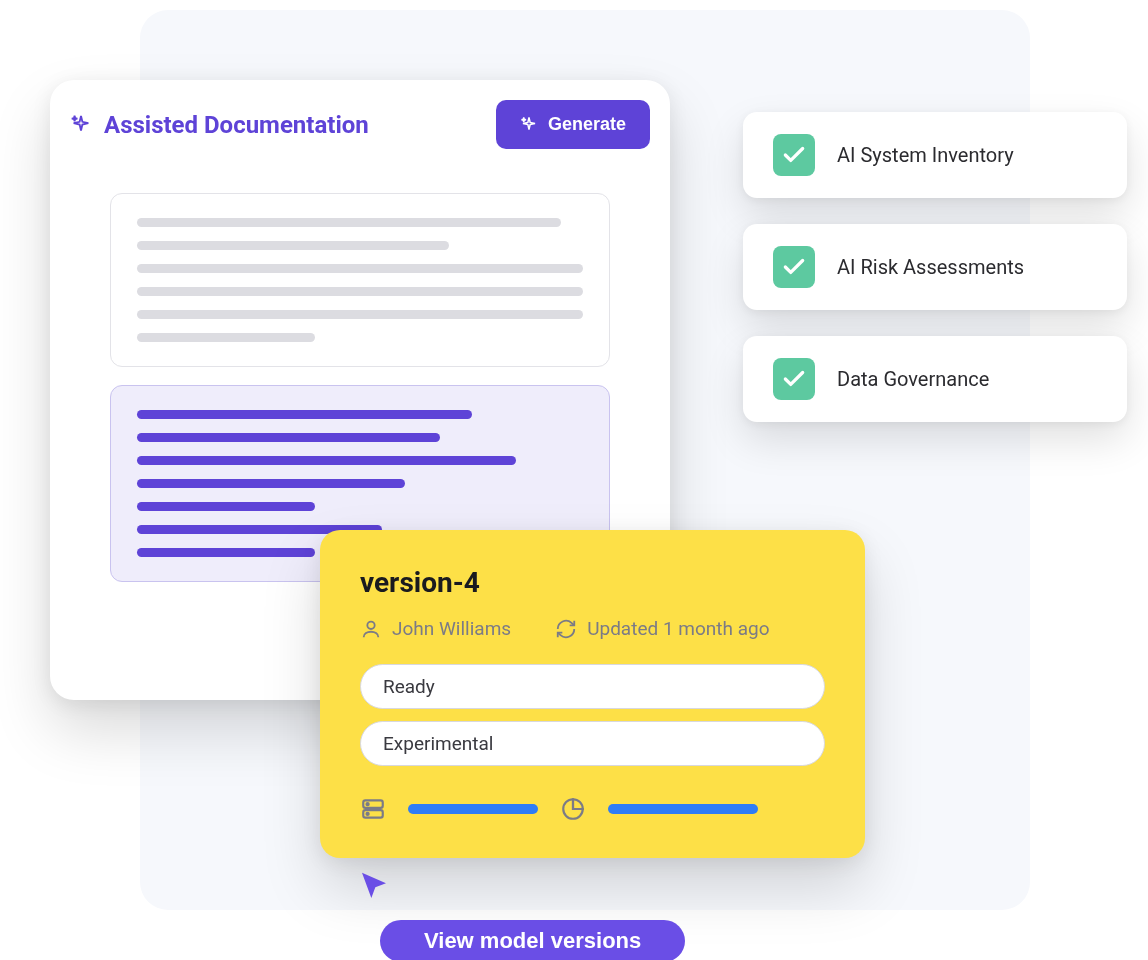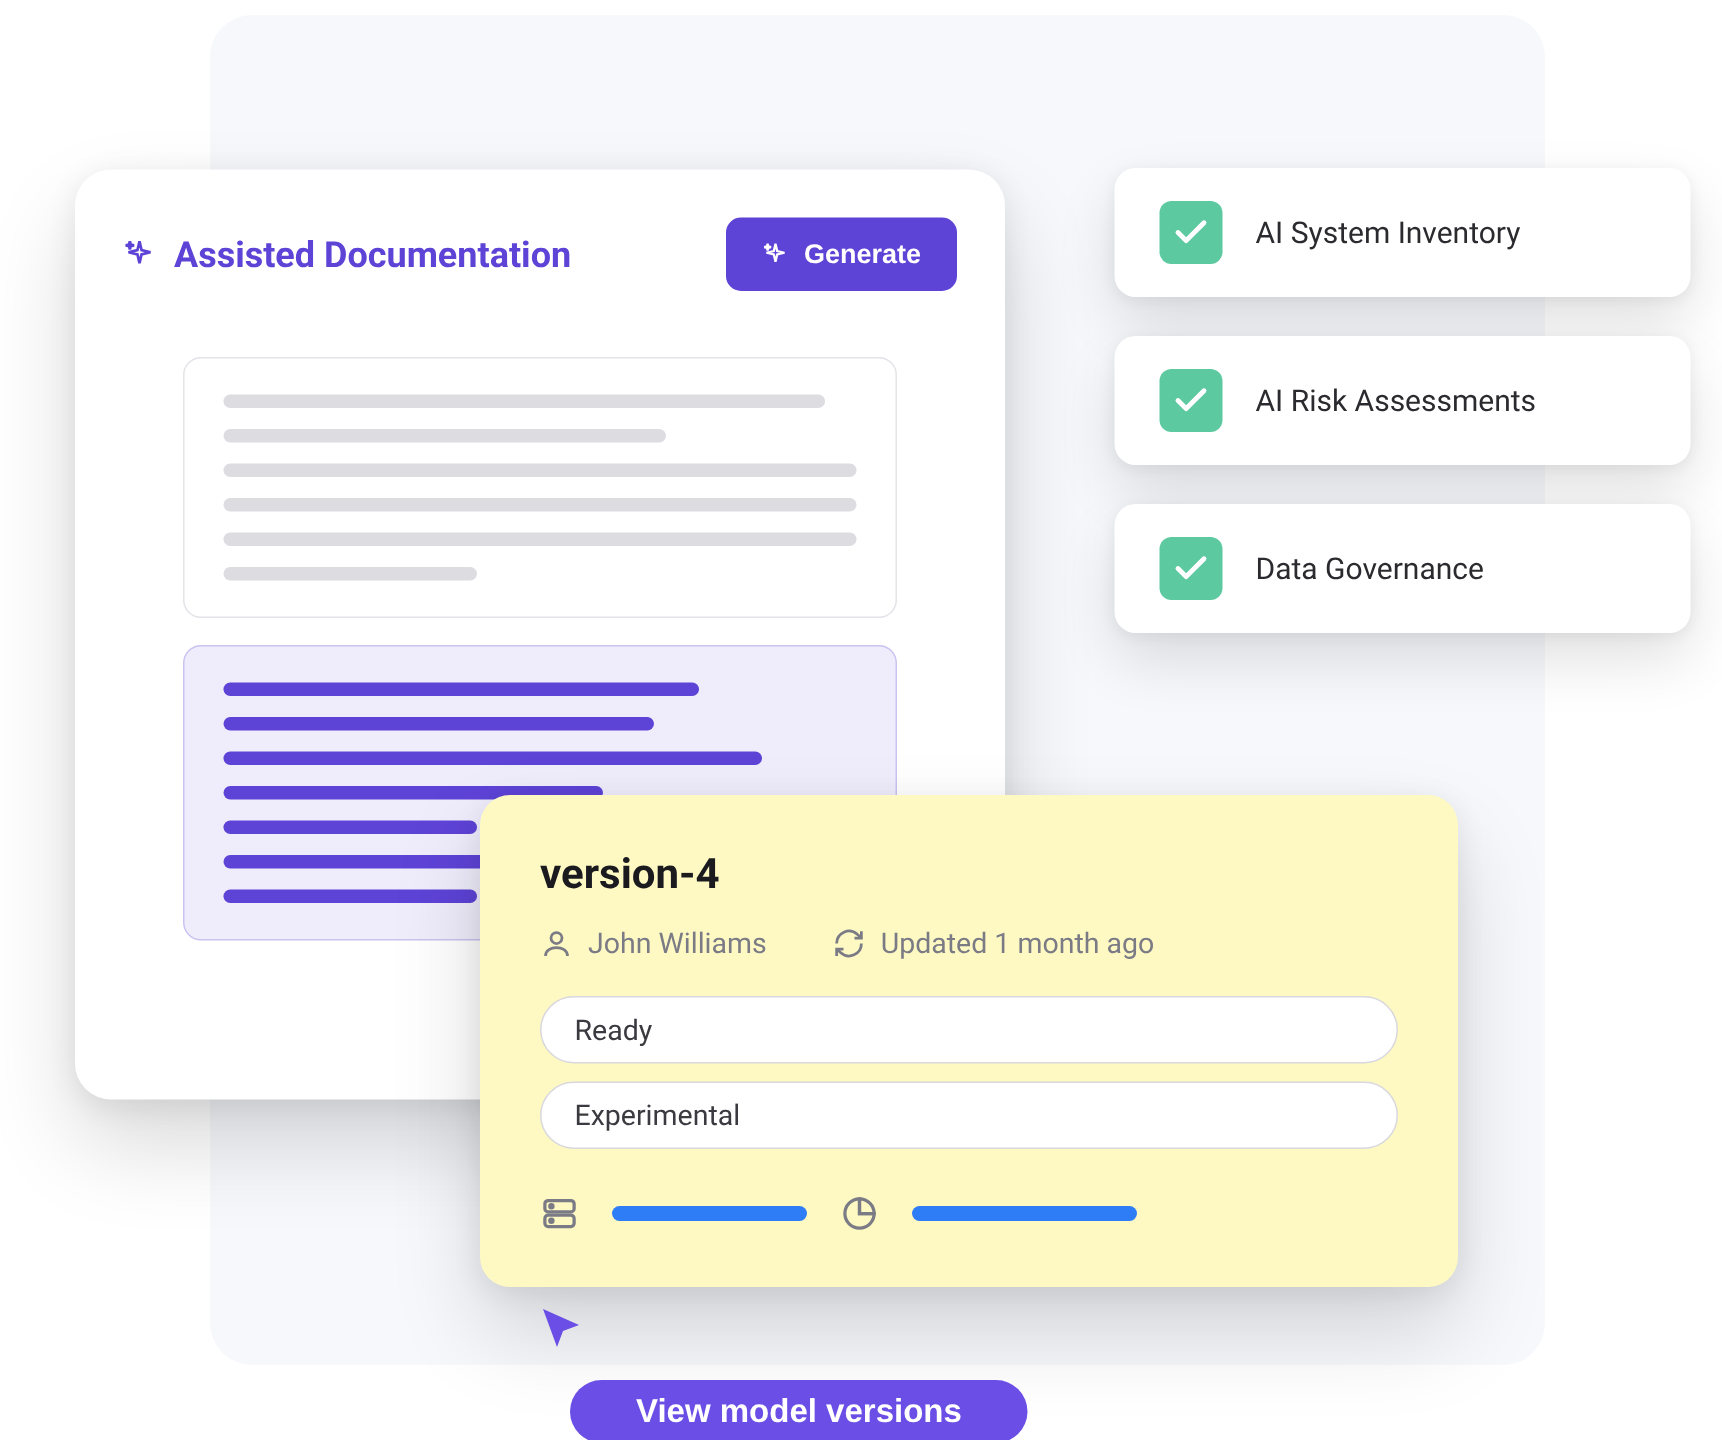--- a/index.html
+++ b/index.html
@@ -22,22 +22,21 @@
 }
 .doc-card {
   position: absolute;
   left: 50px;
   top: 80px;
   width: 620px;
   height: 620px;
   background: #fff;
   border-radius: 24px;
   box-shadow: 0 30px 60px rgba(0,0,0,0.15), 0 4px 20px rgba(0,0,0,0.08);
-  padding: 32px;
-  margin-top: 33px;
+  padding: 20px;
 }
 .doc-header {
   display: flex;
   justify-content: space-between;
   align-items: center;
   margin-bottom: 44px;
 }
 .doc-title-wrap {
   display: flex;
   align-items: center;
@@ -109,22 +108,22 @@
   align-items: center;
   justify-content: center;
   flex-shrink: 0;
 }
 .check-box svg { width: 26px; height: 26px; color: #fff; }
 .check-label { font-size: 20px; color: #2b2b2f; }
 .version-card {
   position: absolute;
   left: 320px;
   top: 530px;
-  width: 652px;
-  background: #fef9c3;
+  width: 545px;
+  background: #fde047;
   border-radius: 20px;
   box-shadow: 0 30px 60px rgba(0,0,0,0.15), 0 4px 20px rgba(0,0,0,0.08);
   padding: 36px 40px;
 }
 .version-title {
   font-size: 28px;
   font-weight: 700;
   color: #1a1a1f;
   margin-bottom: 18px;
 }

